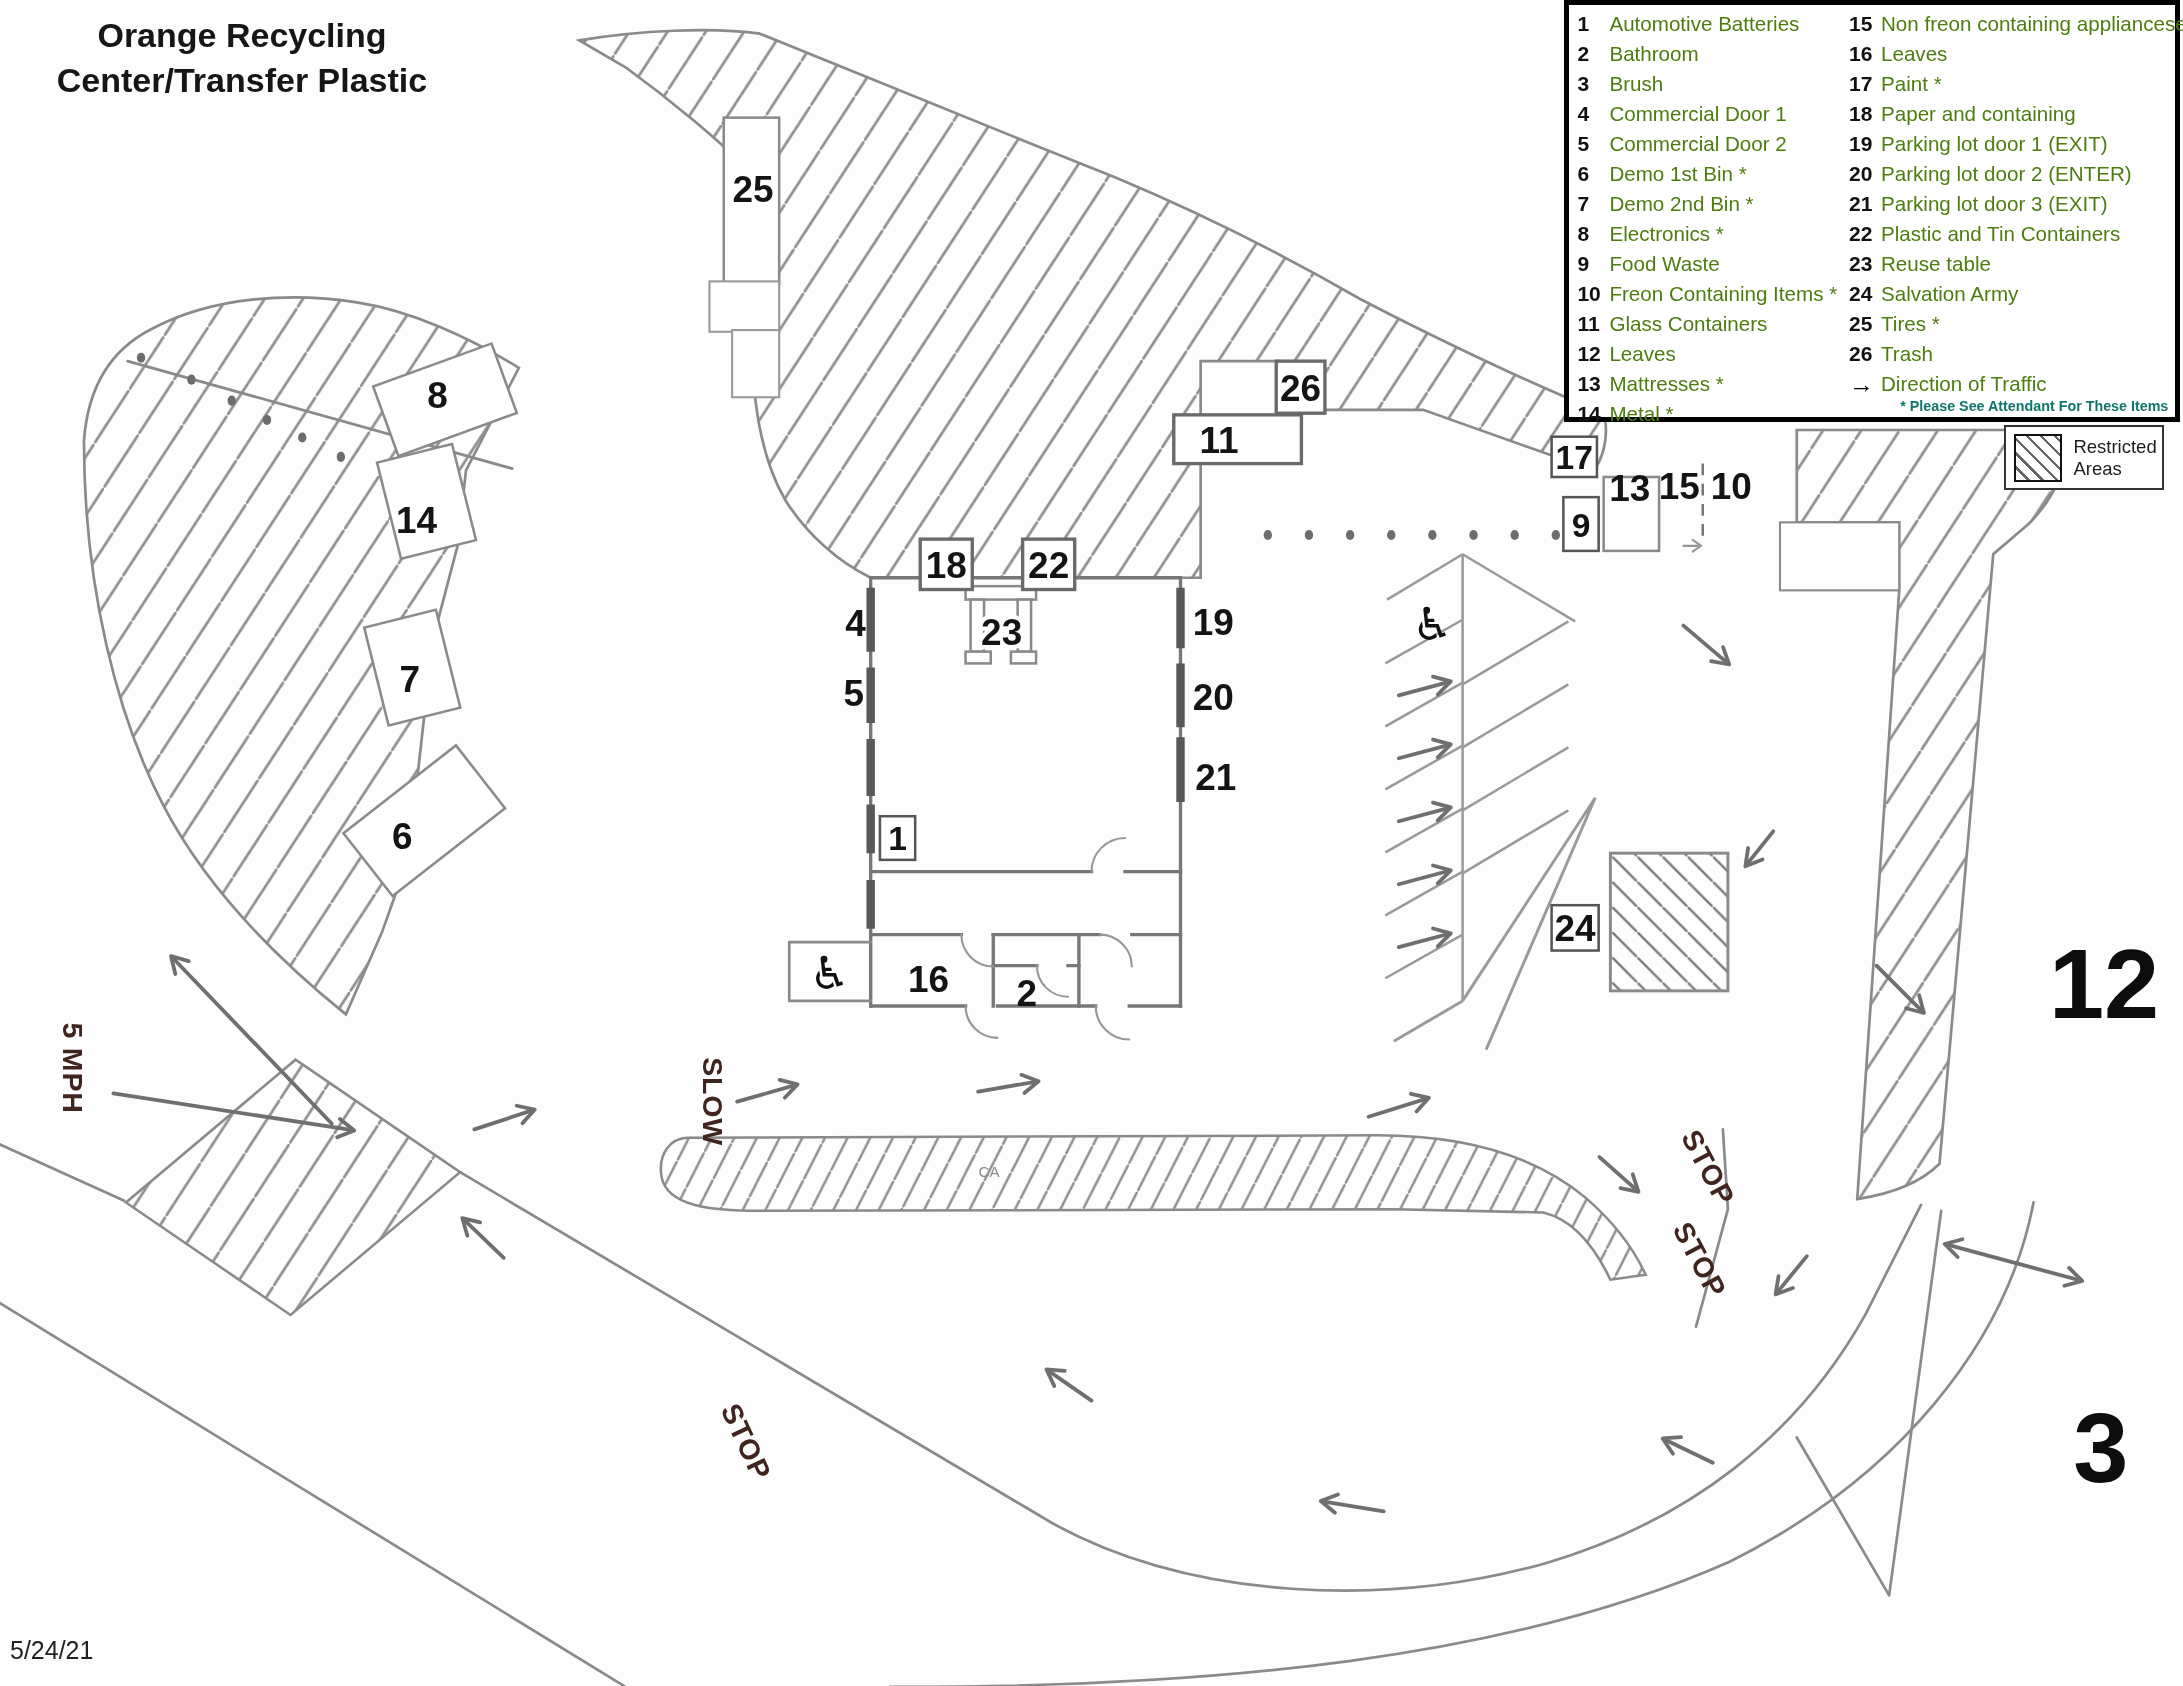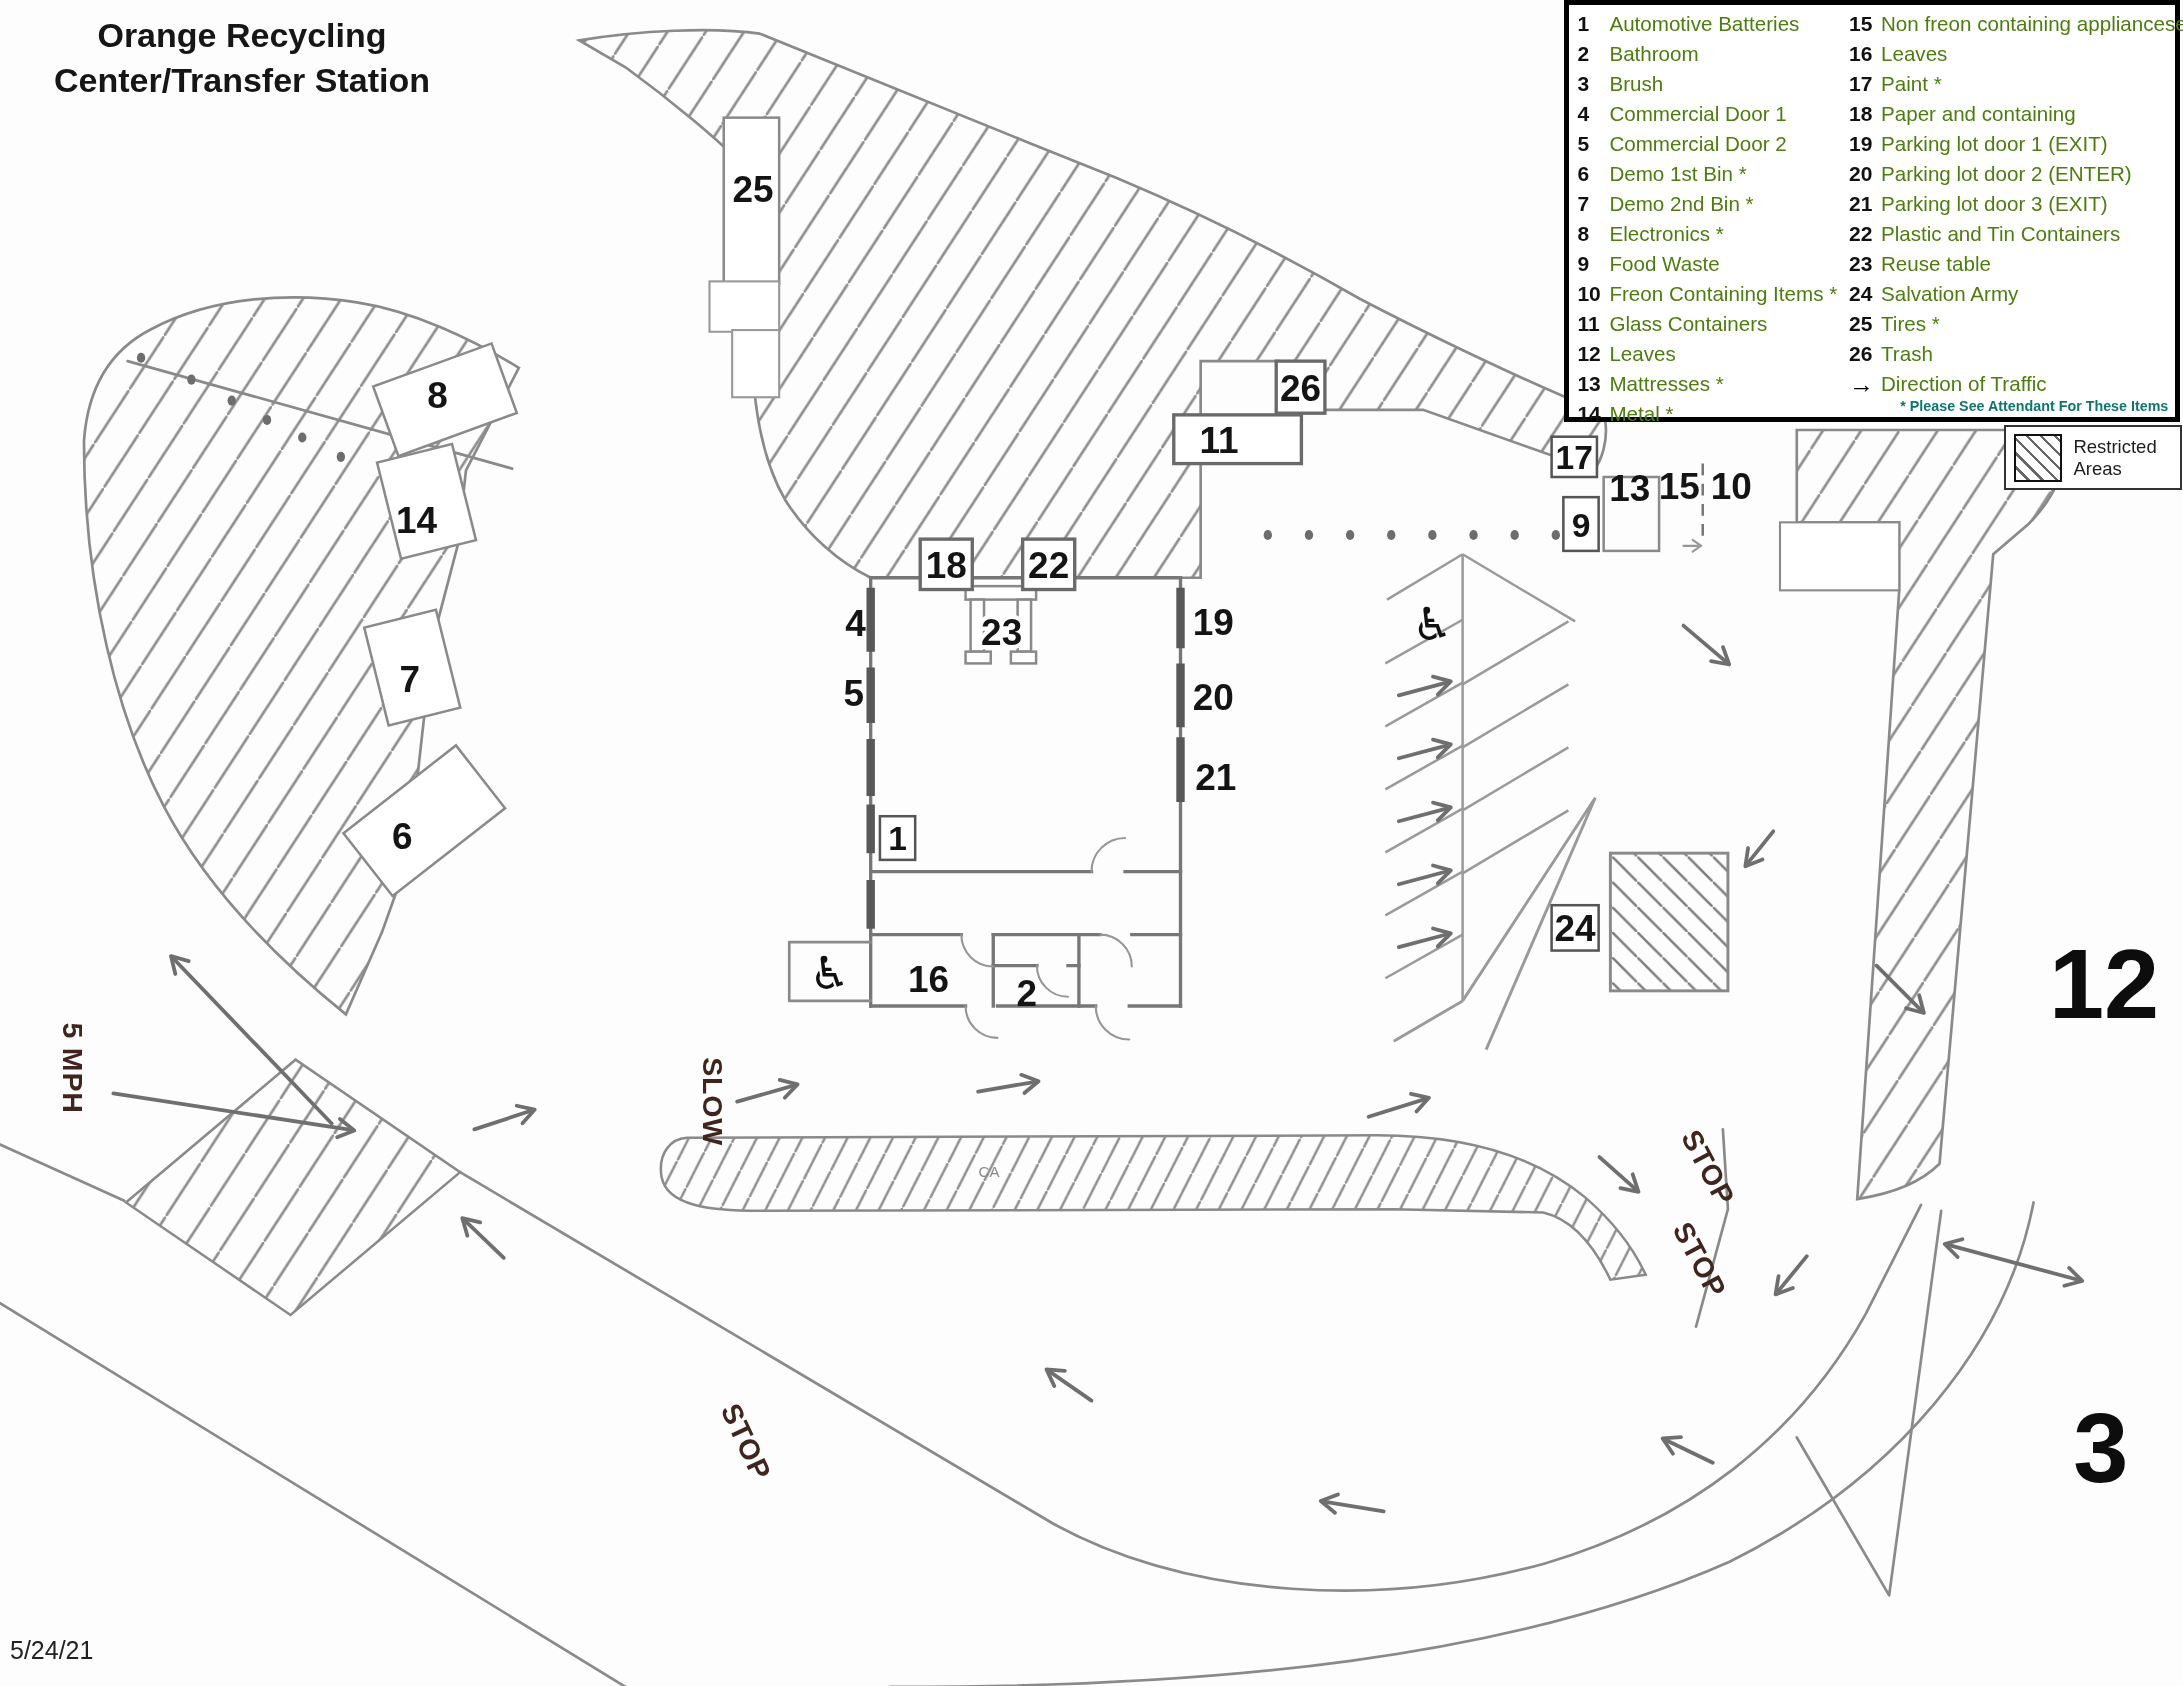--- a/index.html
+++ b/index.html
@@ -29,21 +29,21 @@
           border:5px solid #000;box-sizing:border-box;}
   .lcol{position:absolute;top:4.2px;}
   #lcol1{left:8.4px;} #lcol2{left:280px;}
   .lrow{height:30px;display:flex;align-items:center;white-space:nowrap;}
   .lnum{font-weight:700;font-size:21px;width:32px;flex:0 0 auto;color:#111;}
   .llab{font-size:20.6px;color:#4d7c0f;}
   .ldir-arrow{font-weight:900;font-size:25px;width:32px;flex:0 0 auto;color:#000;}
   #lfoot{position:absolute;right:6.7px;bottom:3.4px;font-size:14.3px;font-weight:600;color:#0f766e;}
 
   
-  #rkey{position:absolute;left:2004px;top:425px;width:178px;height:65px;background:#fff;
+  #rkey{position:absolute;left:2004px;top:425px;width:160px;height:65px;background:#fff;
         border:2.5px solid #333;box-sizing:border-box;display:flex;align-items:center;}
   #rkey .swatch{width:44px;height:44px;margin-left:8.4px;border:2.5px solid #111;flex:0 0 auto;
         background:repeating-linear-gradient(45deg,#fff 0 7.6px,#666 7.6px 10px);}
   #rkey .klab{margin-left:11px;font-size:18.5px;color:#1d1d1d;}
 
   
   #title{position:absolute;left:32px;top:13.4px;width:420px;text-align:center;
          font-size:34px;line-height:1.3;color:#161616;font-weight:700;}
   #date{position:absolute;left:10px;top:1636px;font-size:25px;color:#222;}
 </style>
@@ -266,21 +266,21 @@
     <text class="road" x="837" y="1312" transform="rotate(90 837 1312)" fill="#2a2a2a">SLOW</text>
     <text class="road" x="2024" y="1396" transform="rotate(62 2024 1396)">STOP</text>
     <text class="road" x="2014" y="1506" transform="rotate(62 2014 1506)">STOP</text>
     <text class="road" x="878" y="1722" transform="rotate(65 878 1722)">STOP</text>
     <text class="tiny" x="1178" y="1402">CA</text>
   </g>
 </svg>
 
 <div id="title">
   <div>Orange Recycling</div>
-  <div>Center/Transfer Station</div>
+  <div>Center/Transfer Plastic</div>
 </div>
 
 <div id="legend">
   <div id="lcol1" class="lcol">
     <div class="lrow">
           <span class="lnum">1</span>
           <span class="llab">Automotive Batteries</span>
         </div>
     <div class="lrow">
           <span class="lnum">2</span>

